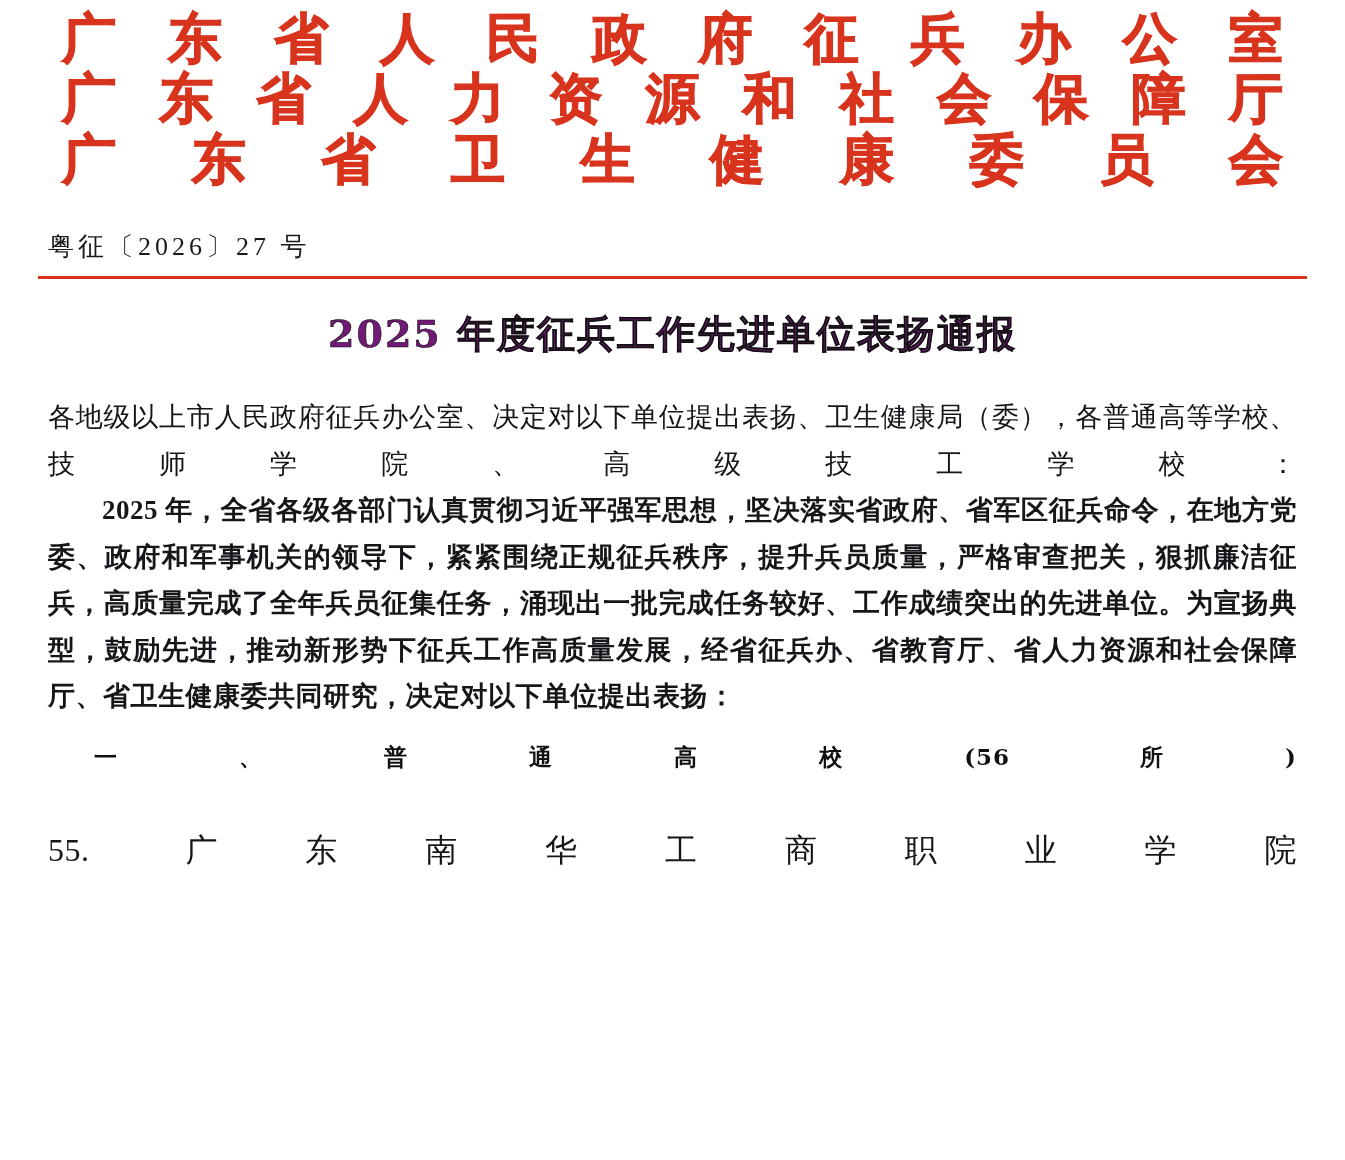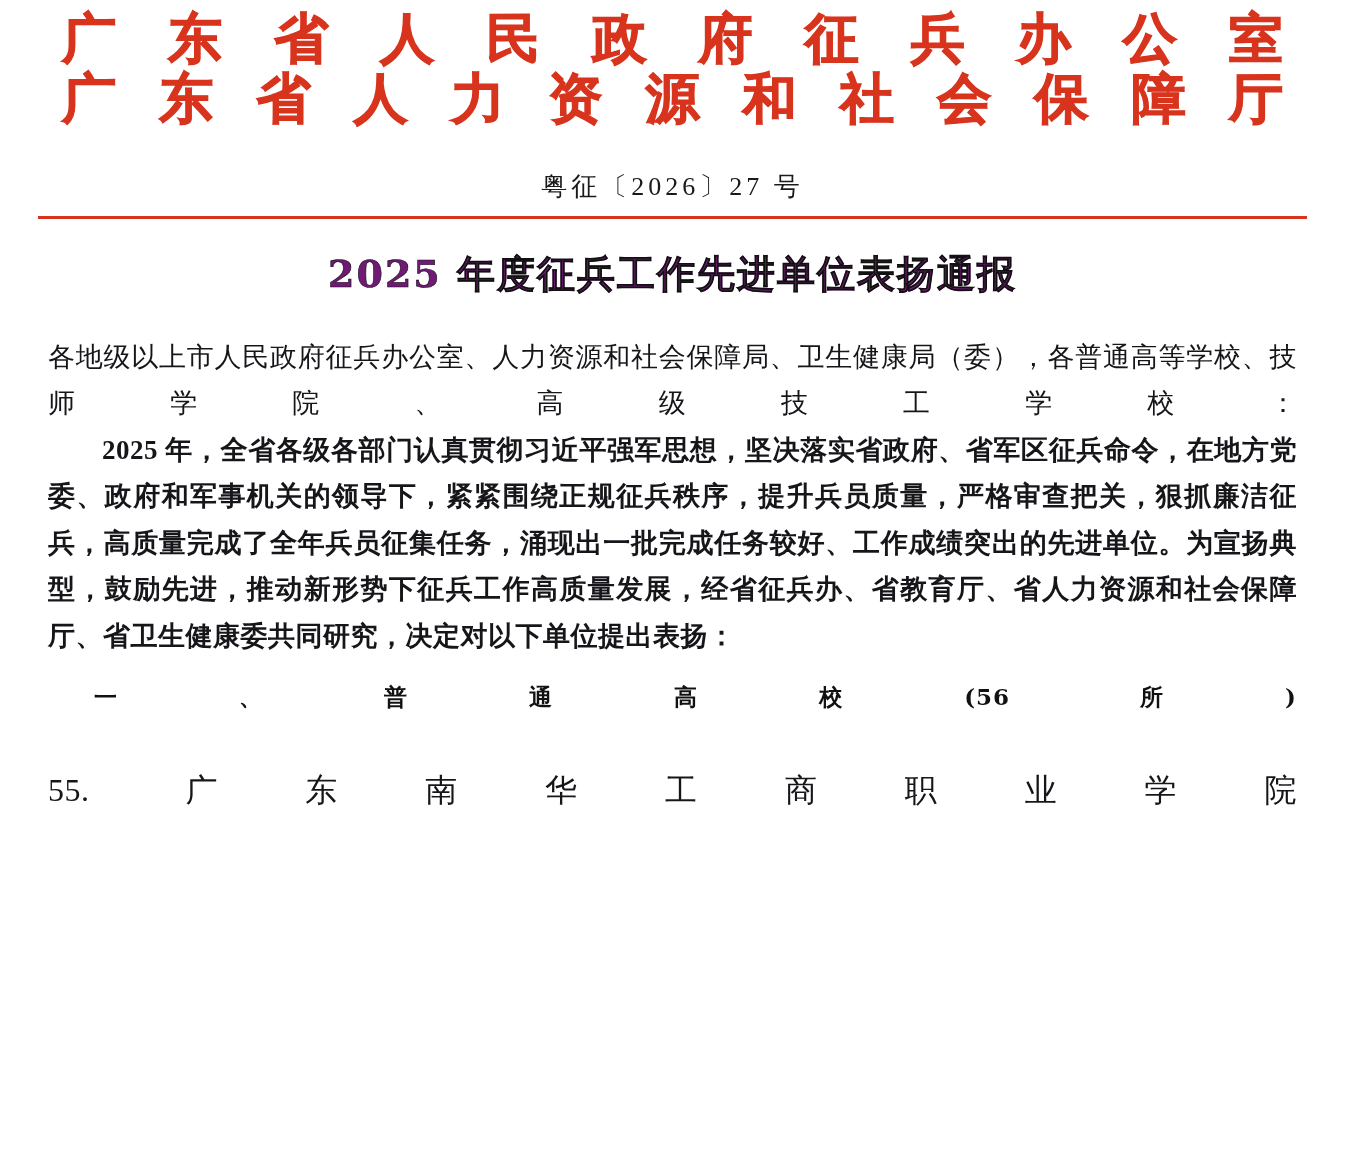--- a/index.html
+++ b/index.html
@@ -39,21 +39,21 @@
     letter-spacing: 0;
     -webkit-text-stroke: 1.1px #d8341d;
     padding: 0 14px;
   }
   .lh-line.wide {
     letter-spacing: 0;
   }
 
   
   .docnum {
-    text-align: center;
+    text-align: left;
     font-size: 26px;
     letter-spacing: 4px;
     margin-top: 40px;
     margin-bottom: 12px;
     color: #1a1a1a;
     font-family: "Liberation Serif", serif;
   }
   .redline {
     height: 3px;
     background: #d8341d;
@@ -111,27 +111,28 @@
   }
 </style>
 </head>
 <body>
 
 <div class="page">
 
   <div class="letterhead">
     <div class="lh-line">广东省人民政府征兵办公室</div>
     <div class="lh-line">广东省人力资源和社会保障厅</div>
+    <div class="lh-line">广东省卫生健康委员会</div>
   </div>
 
   <div class="docnum">粤征〔2026〕27 号</div>
   <div class="redline"></div>
 
   <div class="doc-title">2025 年度征兵工作先进单位表扬通报</div>
 
   <div class="body-text">
-    <p>各地级以上市人民政府征兵办公室、人力资源和社会保障局、卫生健康局（委），各普通高等学校、技师学院、高级技工学校：</p>
+    <p>各地级以上市人民政府征兵办公室、决定对以下单位提出表扬、卫生健康局（委），各普通高等学校、技师学院、高级技工学校：</p>
     <p class="indent last-left">2025 年，全省各级各部门认真贯彻习近平强军思想，坚决落实省政府、省军区征兵命令，在地方党委、政府和军事机关的领导下，紧紧围绕正规征兵秩序，提升兵员质量，严格审查把关，狠抓廉洁征兵，高质量完成了全年兵员征集任务，涌现出一批完成任务较好、工作成绩突出的先进单位。为宣扬典型，鼓励先进，推动新形势下征兵工作高质量发展，经省征兵办、省教育厅、省人力资源和社会保障厅、省卫生健康委共同研究，决定对以下单位提出表扬：</p>
     <div class="section-head">一、普通高校(56 所)</div>
     <div class="list-entry">55. 广东南华工商职业学院</div>
   </div>
 
 </div>
 
 </body></html>

